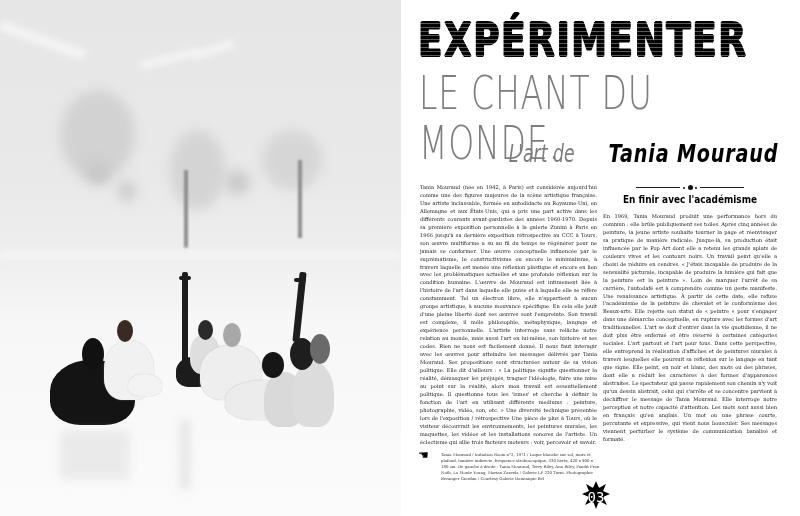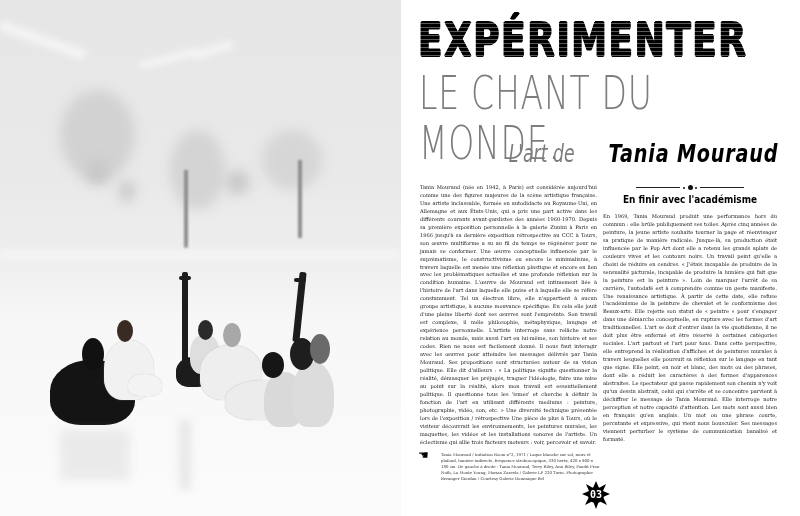--- a/index.html
+++ b/index.html
@@ -64,21 +64,21 @@
     transform: scaleX(0.85); transform-origin: center top;
   }
 
   .caption { position: absolute; left: 441px; top: 452px; width: 160px; font-size: 3.9px; line-height: 6px; color: #333; }
   .caption-icon { position: absolute; left: 418px; top: 449px; font-size: 12px; line-height: 12px; color: #000; }
 
   .folio { position: absolute; left: 581px; top: 480px; width: 30px; height: 30px; }
   .folio svg { position: absolute; left: 0; top: 0; }
   .folio-num {
     position: absolute; left: 0; top: 9px; width: 30px; text-align: center;
-    font-family: "DejaVu Sans Mono", monospace; font-weight: 700; font-size: 10px; color: #fff;
+    font-family: "DejaVu Sans Mono", monospace; font-weight: 400; font-size: 14px; color: #fff;
   }
 </style>
 </head>
 <body>
 
 <div class="photo" title="Black and white photograph of seated musicians with two tanpura necks in a white reflective room, indistinct figures reflected overhead">
 
   <div class="beam" style="left:0;top:20px;width:90px;height:10px;transform:rotate(20deg);"></div>
   <div class="beam" style="left:140px;top:62px;width:60px;height:8px;transform:rotate(-14deg);"></div>
   <div class="beam" style="left:195px;top:52px;width:40px;height:8px;transform:rotate(-18deg);"></div>

